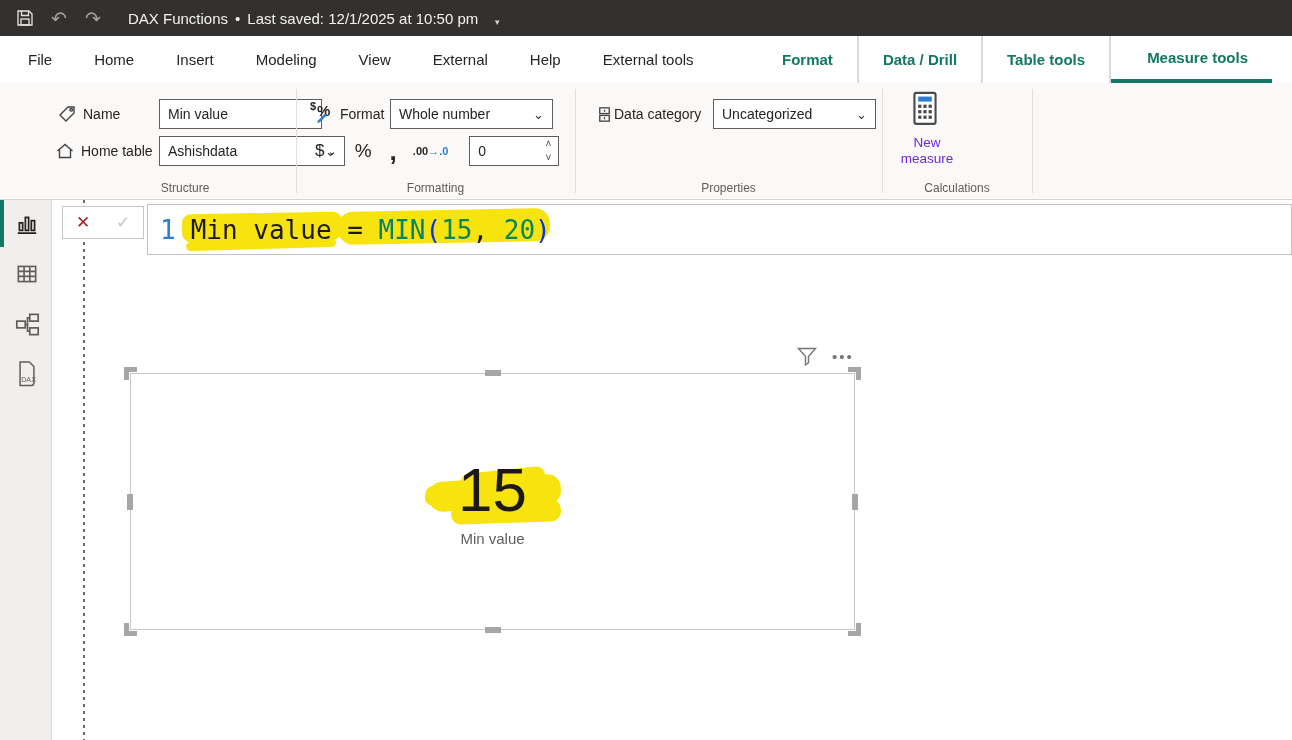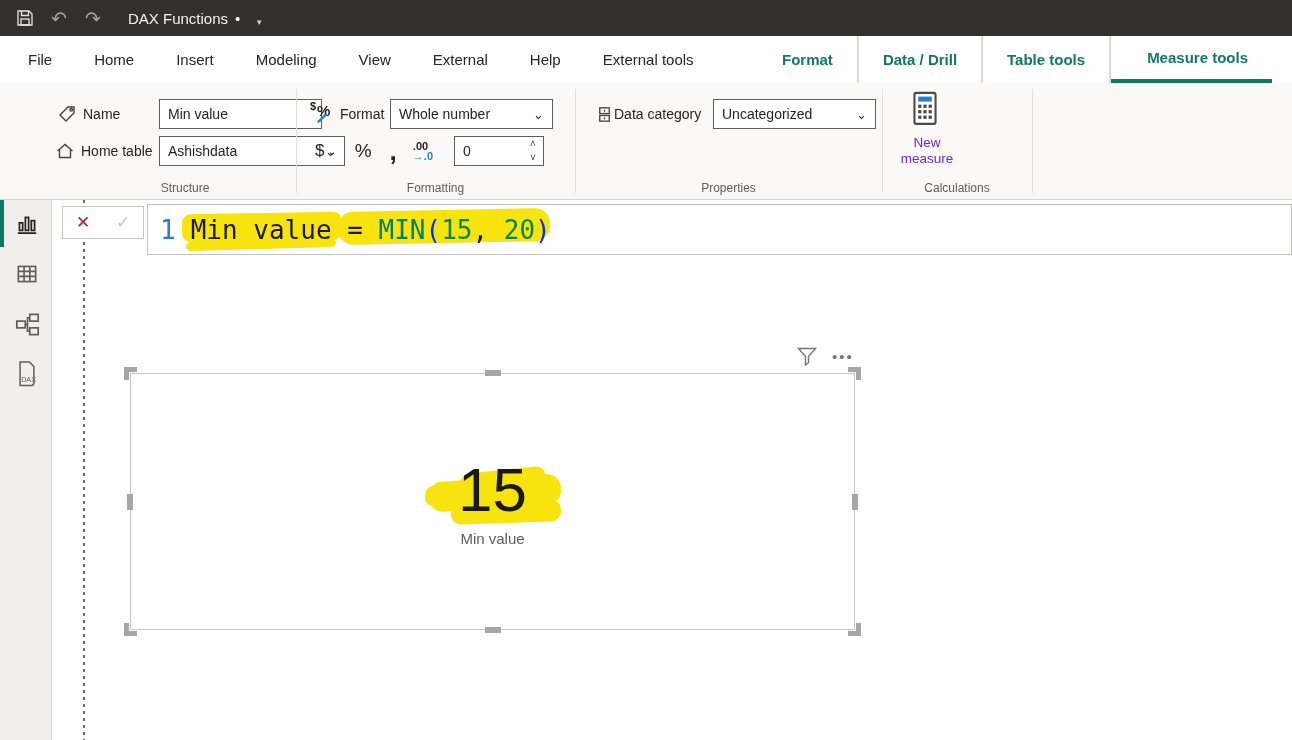--- a/index.html
+++ b/index.html
@@ -43,21 +43,21 @@
   .fmt-ico { position:relative; width:26px; height:24px; display:inline-block; }
   .fmt-ico .d { position:absolute; left:0; top:-2px; font-size:11px; font-weight:bold; }
   .fmt-ico .p { position:absolute; left:7px; top:0; font-size:15px; font-weight:bold; }
   .fmt-ico .pen { position:absolute; left:6px; top:7px; }
 
   .mini-btn { display:flex; align-items:center; justify-content:center; height:30px; padding:0 5px; cursor:pointer; color:#252423; }
   .dollar { font-size:17px; }
   .mini-chev { font-size:11px; color:#323130; margin-left:3px; }
   .percent { font-size:19px; }
   .comma { font-size:26px; font-weight:bold; line-height:10px; padding-top:0px; }
-  .dec-ico { display:flex; flex-direction:column; align-items:flex-start; line-height:10px; font-size:11px; font-weight:bold; }
+  .dec-ico { display:flex; flex-direction:row; align-items:flex-start; line-height:10px; font-size:11px; font-weight:bold; }
   .dec-ico .bot { color:#2b7cd3; }
   .spinner { display:flex; width:90px; height:30px; border:1px solid #605e5c; background:#fff; }
   .spinner input { flex:1; min-width:0; border:none; outline:none; font-size:14px; padding-left:8px; font-family:"Liberation Sans", sans-serif; color:#252423; background:transparent; }
   .spin-btns { width:20px; display:flex; flex-direction:column; }
   .spin-btns div { flex:1; display:flex; align-items:center; justify-content:center; font-size:10px; color:#444; cursor:pointer; line-height:1; }
 
   .big-btn { position:absolute; top:8px; width:64px; height:94px; display:flex; flex-direction:column; align-items:center; cursor:pointer; }
   .big-btn .bicon { position:relative; width:34px; height:40px; }
   .big-btn .blabel { margin-top:4px; font-size:13.5px; color:#6d28d9; text-align:center; line-height:16px; }
 
@@ -130,20 +130,21 @@
     </div>
     <div class="tb-btn">
         <span class="tb-arrow">↶</span>
       </div>
     <div class="tb-btn">
         <span class="tb-arrow">↷</span>
       </div>
     <div class="tb-title">
       <span>DAX Functions</span>
       <span>•</span>
+      <span>Last saved: 12/1/2025 at 10:50 pm</span>
       <span class="tb-caret">▼</span>
     </div>
   </div>
 
   <div class="tabrow">
     <div class="tab">File</div>
     <div class="tab">Home</div>
     <div class="tab">Insert</div>
     <div class="tab">Modeling</div>
     <div class="tab">View</div>

